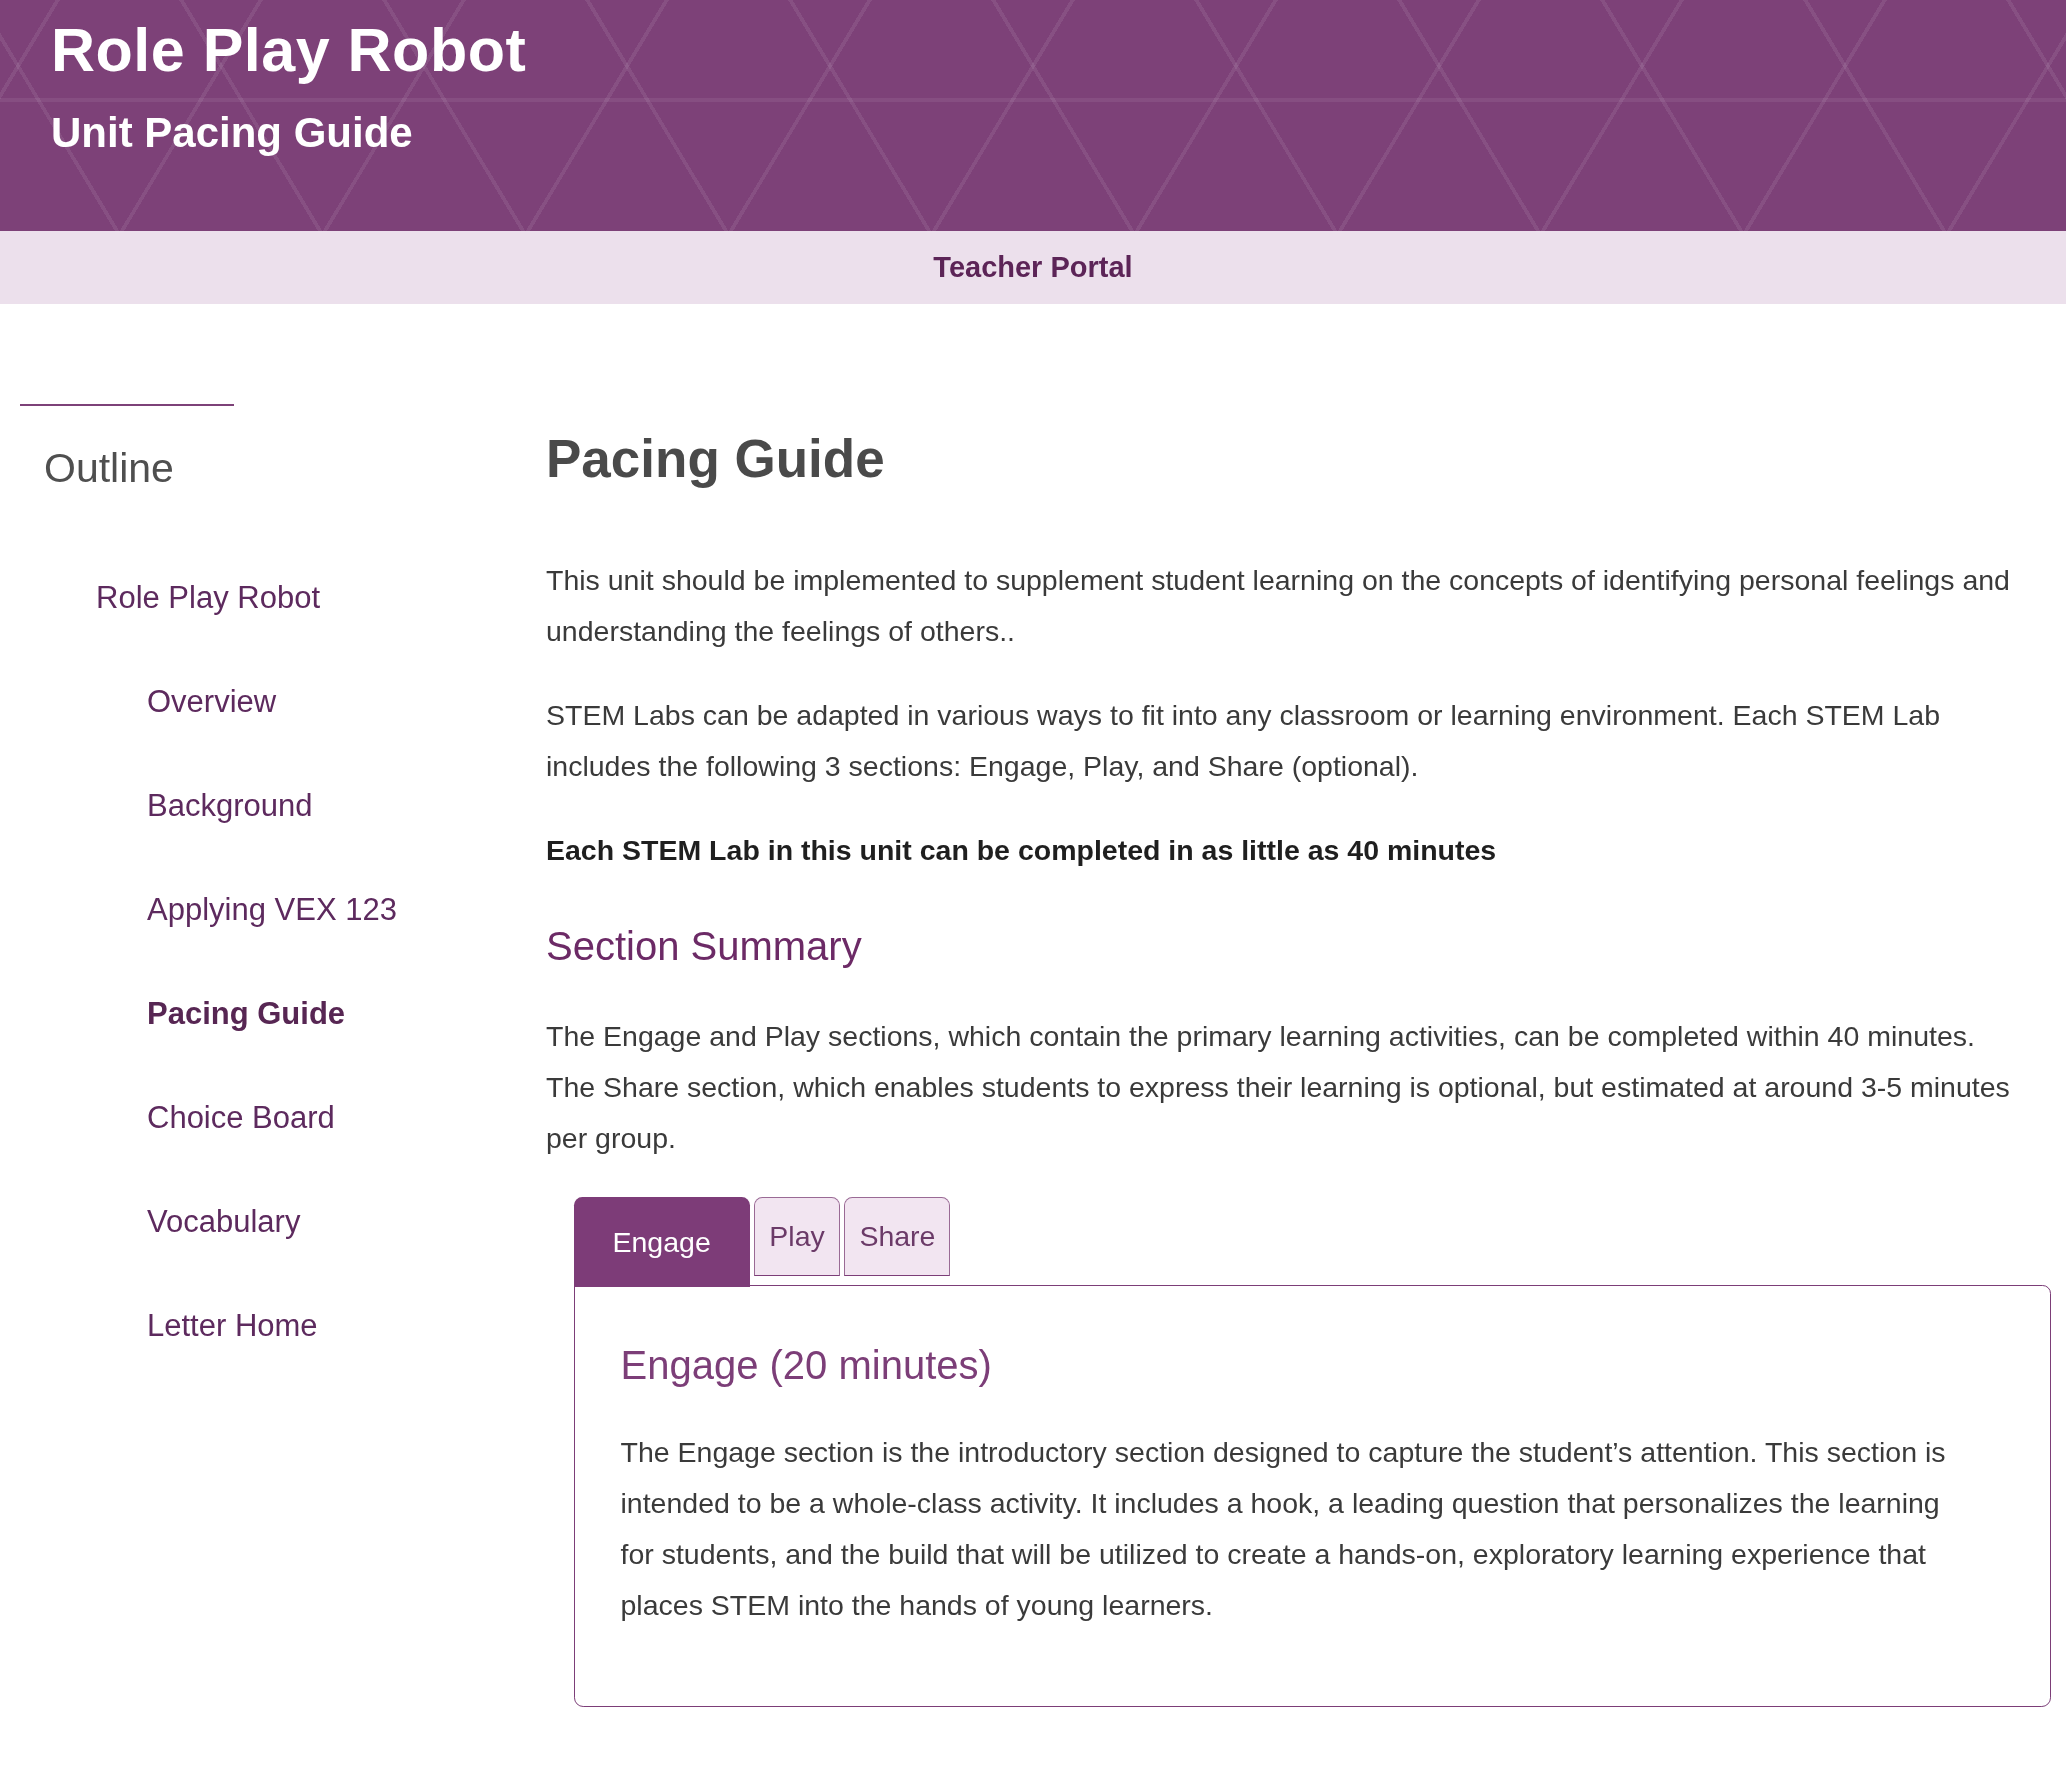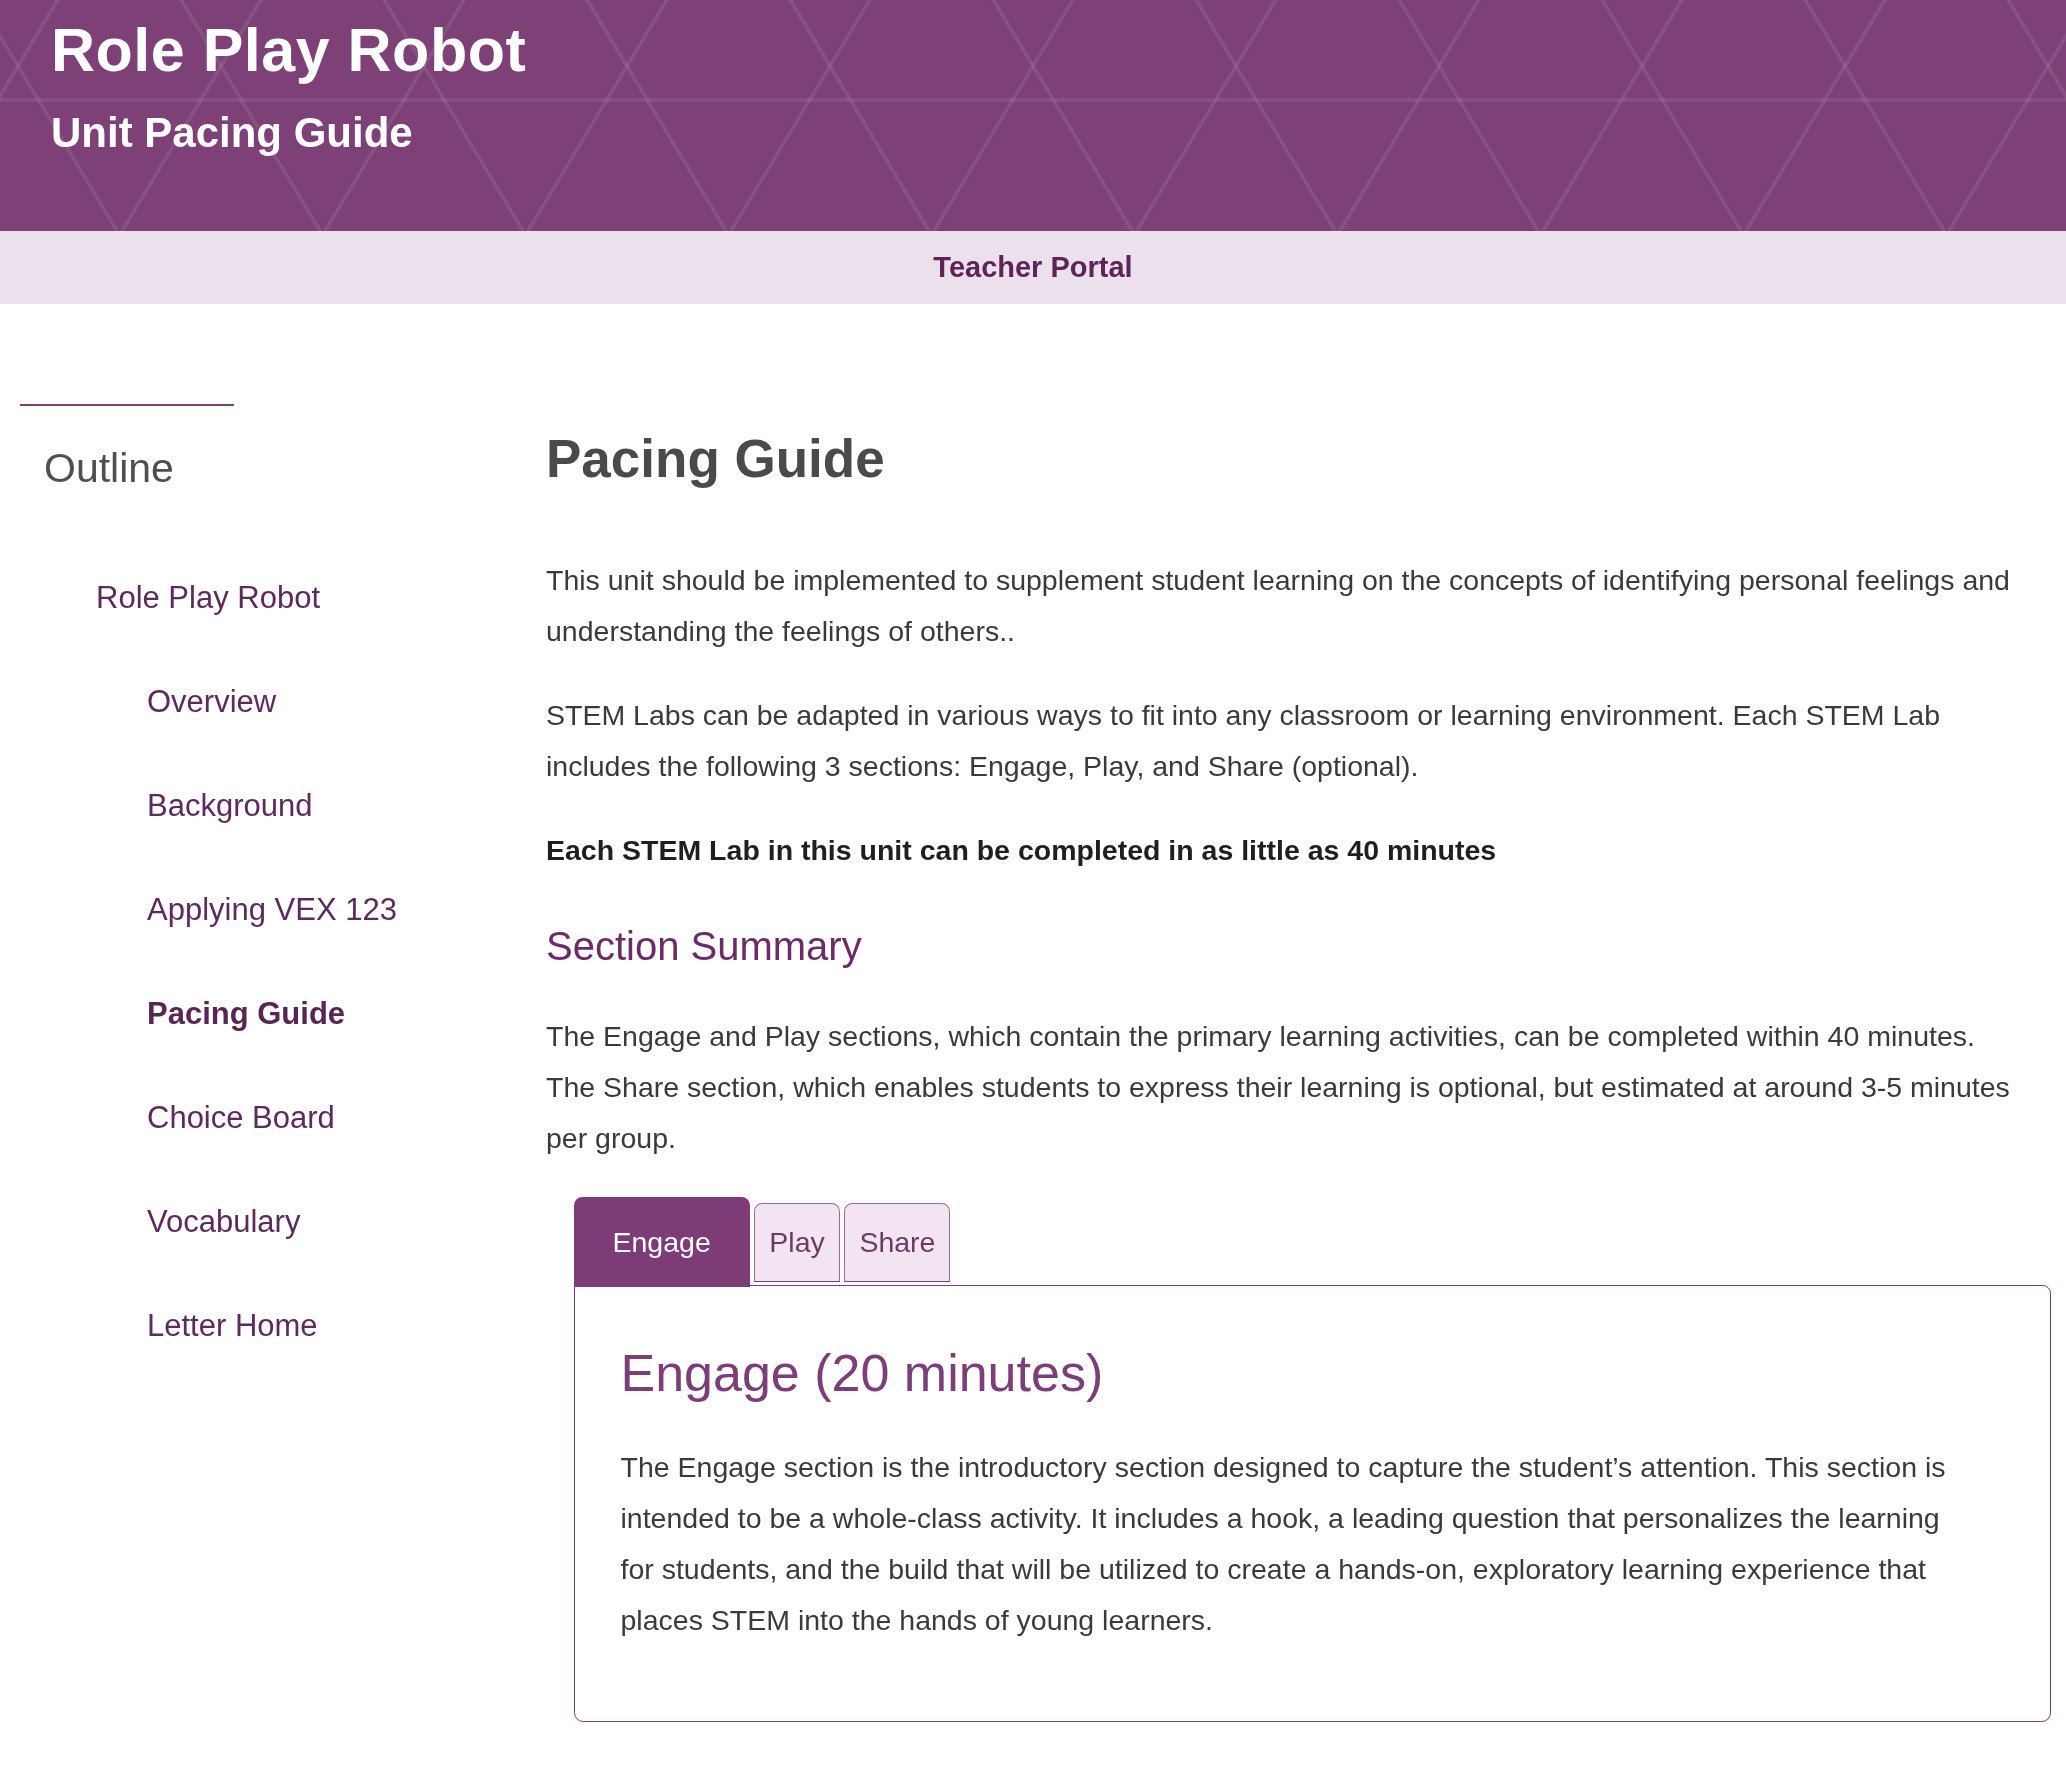--- a/index.html
+++ b/index.html
@@ -50,40 +50,40 @@
   
   .content { flex:1; padding:124px 14.7px 0 32px; color:#3a3a3a; }
   .content h1 { font-size:53px; font-weight:700; color:#4a4a4a; margin-bottom:66px; }
   .content p  { font-size:28.5px; line-height:51px; max-width:1469px; margin-bottom:33px; }
   .bold-note  { font-weight:700; color:#1f1f1f; margin:7.3px 0 48px !important; }
   .content h2 { font-size:40px; font-weight:400; color:#6c2a66; margin:13px 0 42px; }
   .p-click { margin-bottom:81px !important; }
 
   
   .tab-area { margin-left:27.5px; }
-  .tabs { display:flex; align-items:center; gap:4.6px; position:relative; z-index:2; margin-bottom:-1.8px; }
+  .tabs { display:flex; align-items:flex-start; gap:4.6px; position:relative; z-index:2; margin-bottom:-1.8px; }
   .tab {
     font-size:28.5px; border-radius:8.3px 8.3px 0 0; cursor:pointer;
     display:flex; align-items:center; justify-content:center; white-space:nowrap;
   }
   .tab.active {
     background:#7d3c78; color:#ffffff; height:90px; padding:0 39px;
     position:relative; z-index:3; border:none;
   }
   .tab.inactive {
     background:#f2e5f1; color:#6b3a68; height:79px; padding:0 14px;
     border:0.9px solid #9a6a95; border-bottom:1.8px solid #7c3e78;
   }
 
   
   .tab-panel {
     border:1.8px solid #7c3e78; border-radius:0 8.3px 9.2px 9.2px;
     padding:57px 55px 75px 46px; min-height:399px; background:#fff;
   }
-  .tab-panel h3 { font-size:52px; font-weight:400; color:#7c3e78; margin-bottom:39px; }
+  .tab-panel h3 { font-size:40px; font-weight:400; color:#7c3e78; margin-bottom:39px; }
   .tab-panel p  { font-size:28.5px; line-height:51px; max-width:1350px; color:#3a3a3a; margin-bottom:0; }
 </style>
 </head>
 <body>
 
 <header class="banner">
   <div class="banner-title">Role Play Robot</div>
   <div class="banner-subtitle">Unit Pacing Guide</div>
 </header>
 

